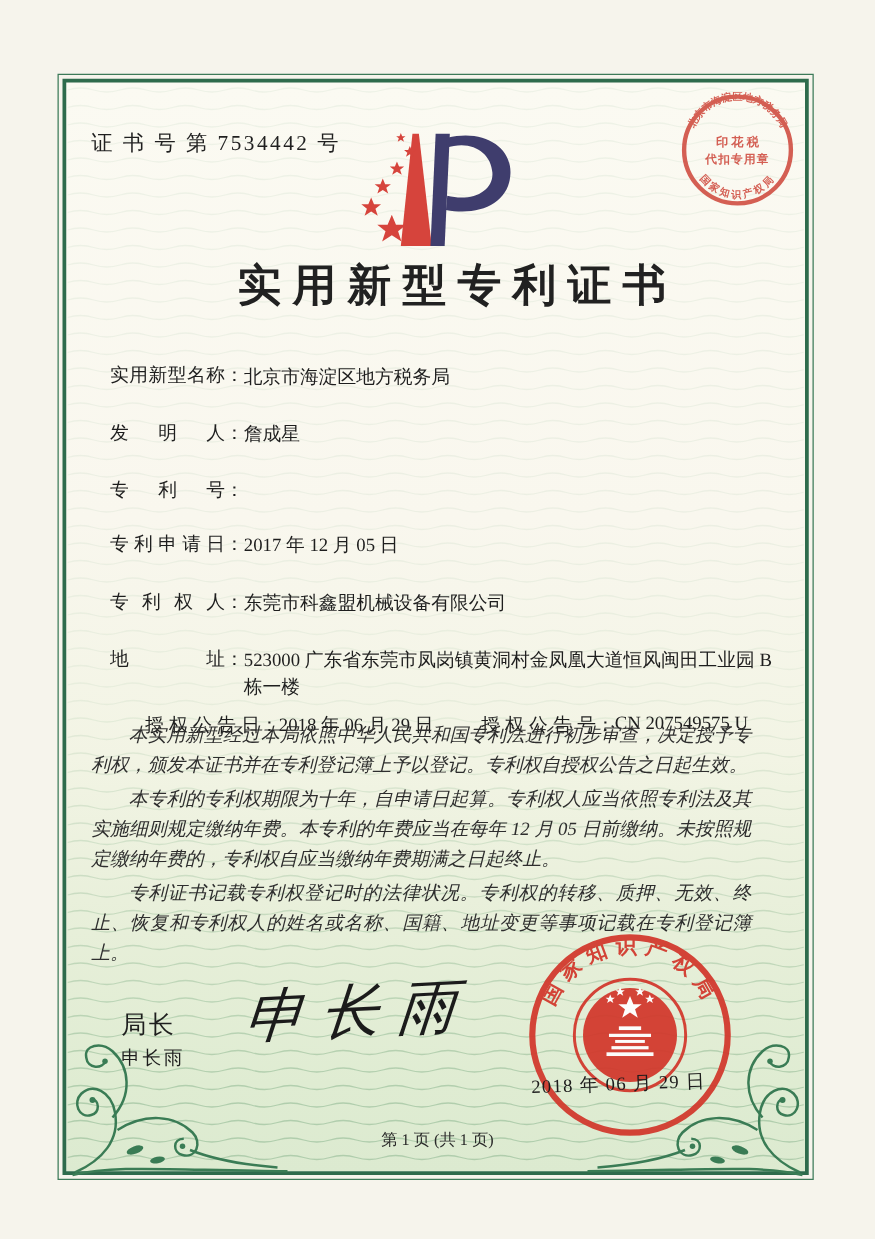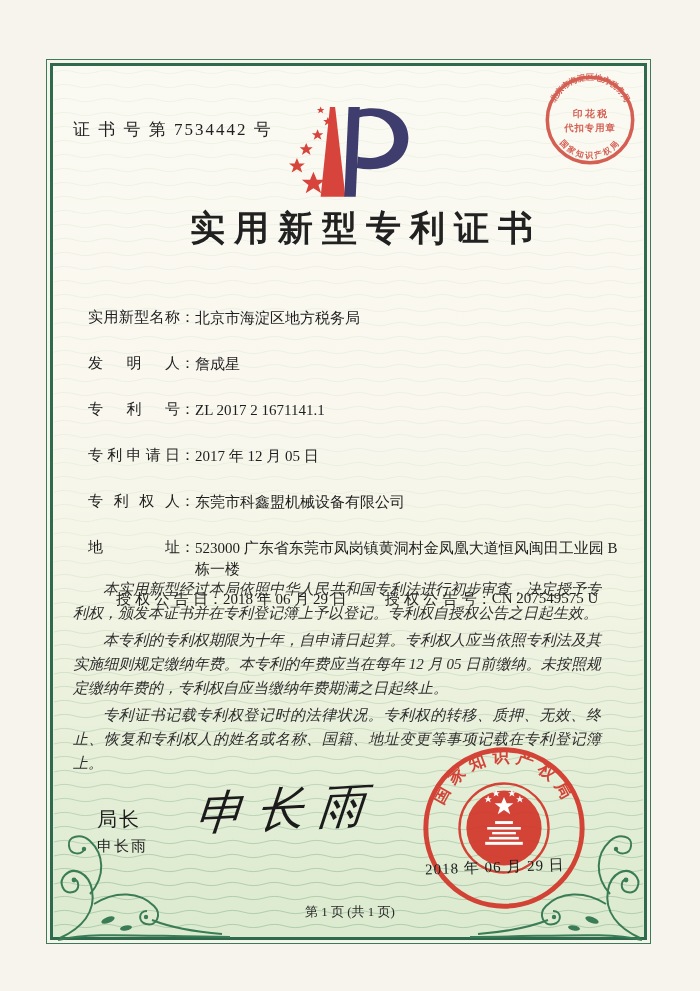--- a/index.html
+++ b/index.html
@@ -16,30 +16,30 @@
   .frame {
     position:absolute; left:50px; top:63px; width:597px; height:877px;
     border:3px solid #2e6b4c;
     outline:1px solid #3c7a58;
     outline-offset:3px;
     background:linear-gradient(180deg,#fbfaf2 0%,#f9f7ee 40%,#f2f4e4 62%,#e7efd9 78%,#dfecd2 92%,#dcead0 100%);
   }
   .guilloche { position:absolute; left:54px; top:67px; width:589px; height:869px; pointer-events:none; }
   .cert-no {
     position:absolute; left:73px; top:103px;
-    font-size:17px; letter-spacing:2px; color:#1f1f1f;margin-top:15px;
+    font-size:17px; letter-spacing:2px; color:#1f1f1f;
   }
   .logo { position:absolute; left:283px; top:104px; width:130px; height:98px; }
   .tax-stamp { position:absolute; left:536px; top:66px; width:108px; height:108px; opacity:.88; }
   .title {
     position:absolute; left:16px; top:205px; width:100%;
     text-align:center; font-size:35px; font-weight:bold;
     letter-spacing:9px; color:#212121;
   }
-  .fields { position:absolute; left:88px; top:308px; width:530px; font-size:15px; color:#1e1e1e; }
+  .fields { position:absolute; left:88px; top:292px; width:530px; font-size:15px; color:#1e1e1e; }
   .frow { display:flex; margin-bottom:25px; line-height:18px; }
   .frow.addr { margin-bottom:10px; }
   .flabel {
     display:inline-block; width:92px; flex:0 0 92px;
     text-align:justify; text-align-last:justify;
   }
   .fcolon { flex:0 0 14px; }
   .fvalue { flex:1; line-height:21px; }
   .grant-row { display:flex;margin-left:28px; }
   .grant-pair { display:flex; }
@@ -185,21 +185,20 @@
       <span class="fvalue">北京市海淀区地方税务局</span>
     </div>
     <div class="frow">
       <span class="flabel">发明人</span>
         <span class="fcolon">：</span>
       <span class="fvalue">詹成星</span>
     </div>
     <div class="frow">
       <span class="flabel">专利号</span>
         <span class="fcolon">：</span>
-      <span class="fvalue">ZL 2017 2 1671141.1</span>
     </div>
     <div class="frow">
       <span class="flabel">专利申请日</span>
         <span class="fcolon">：</span>
       <span class="fvalue">2017 年 12 月 05 日</span>
     </div>
     <div class="frow">
       <span class="flabel">专利权人</span>
         <span class="fcolon">：</span>
       <span class="fvalue">东莞市科鑫盟机械设备有限公司</span>

